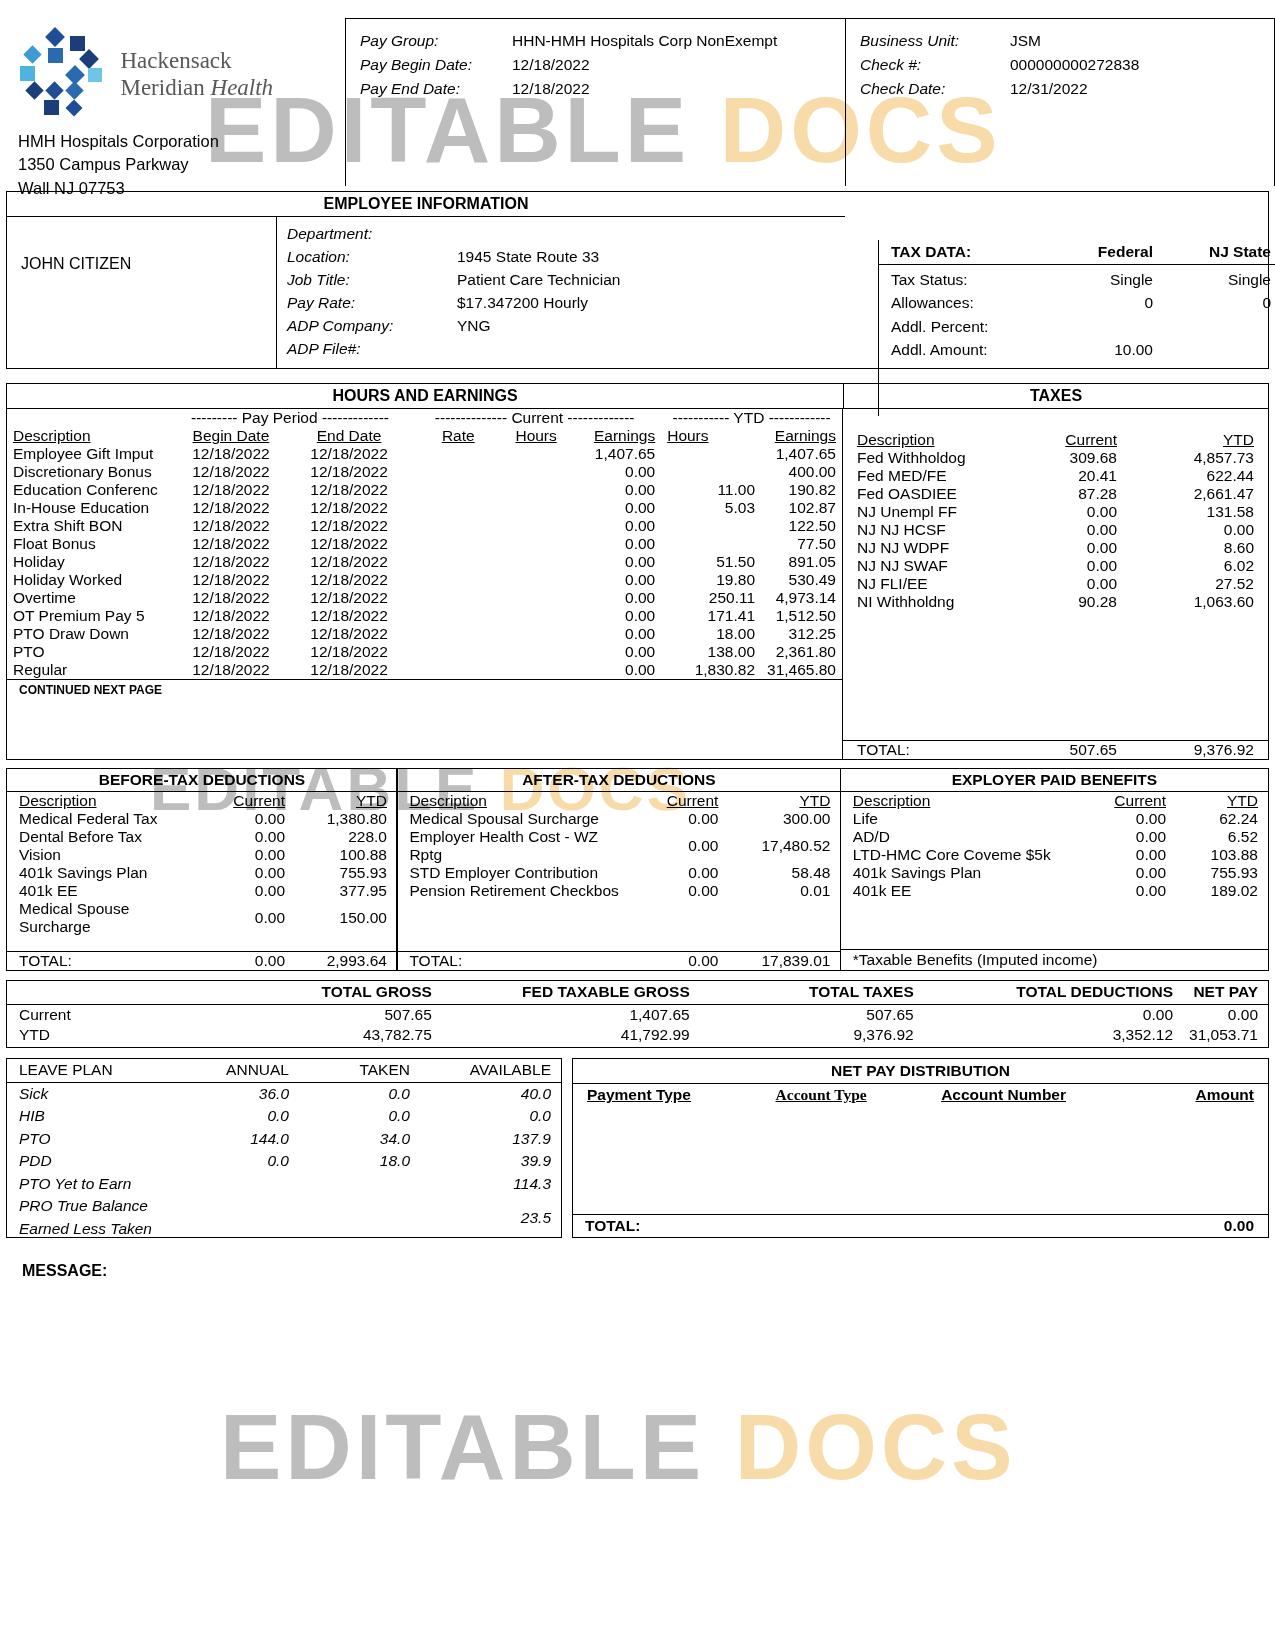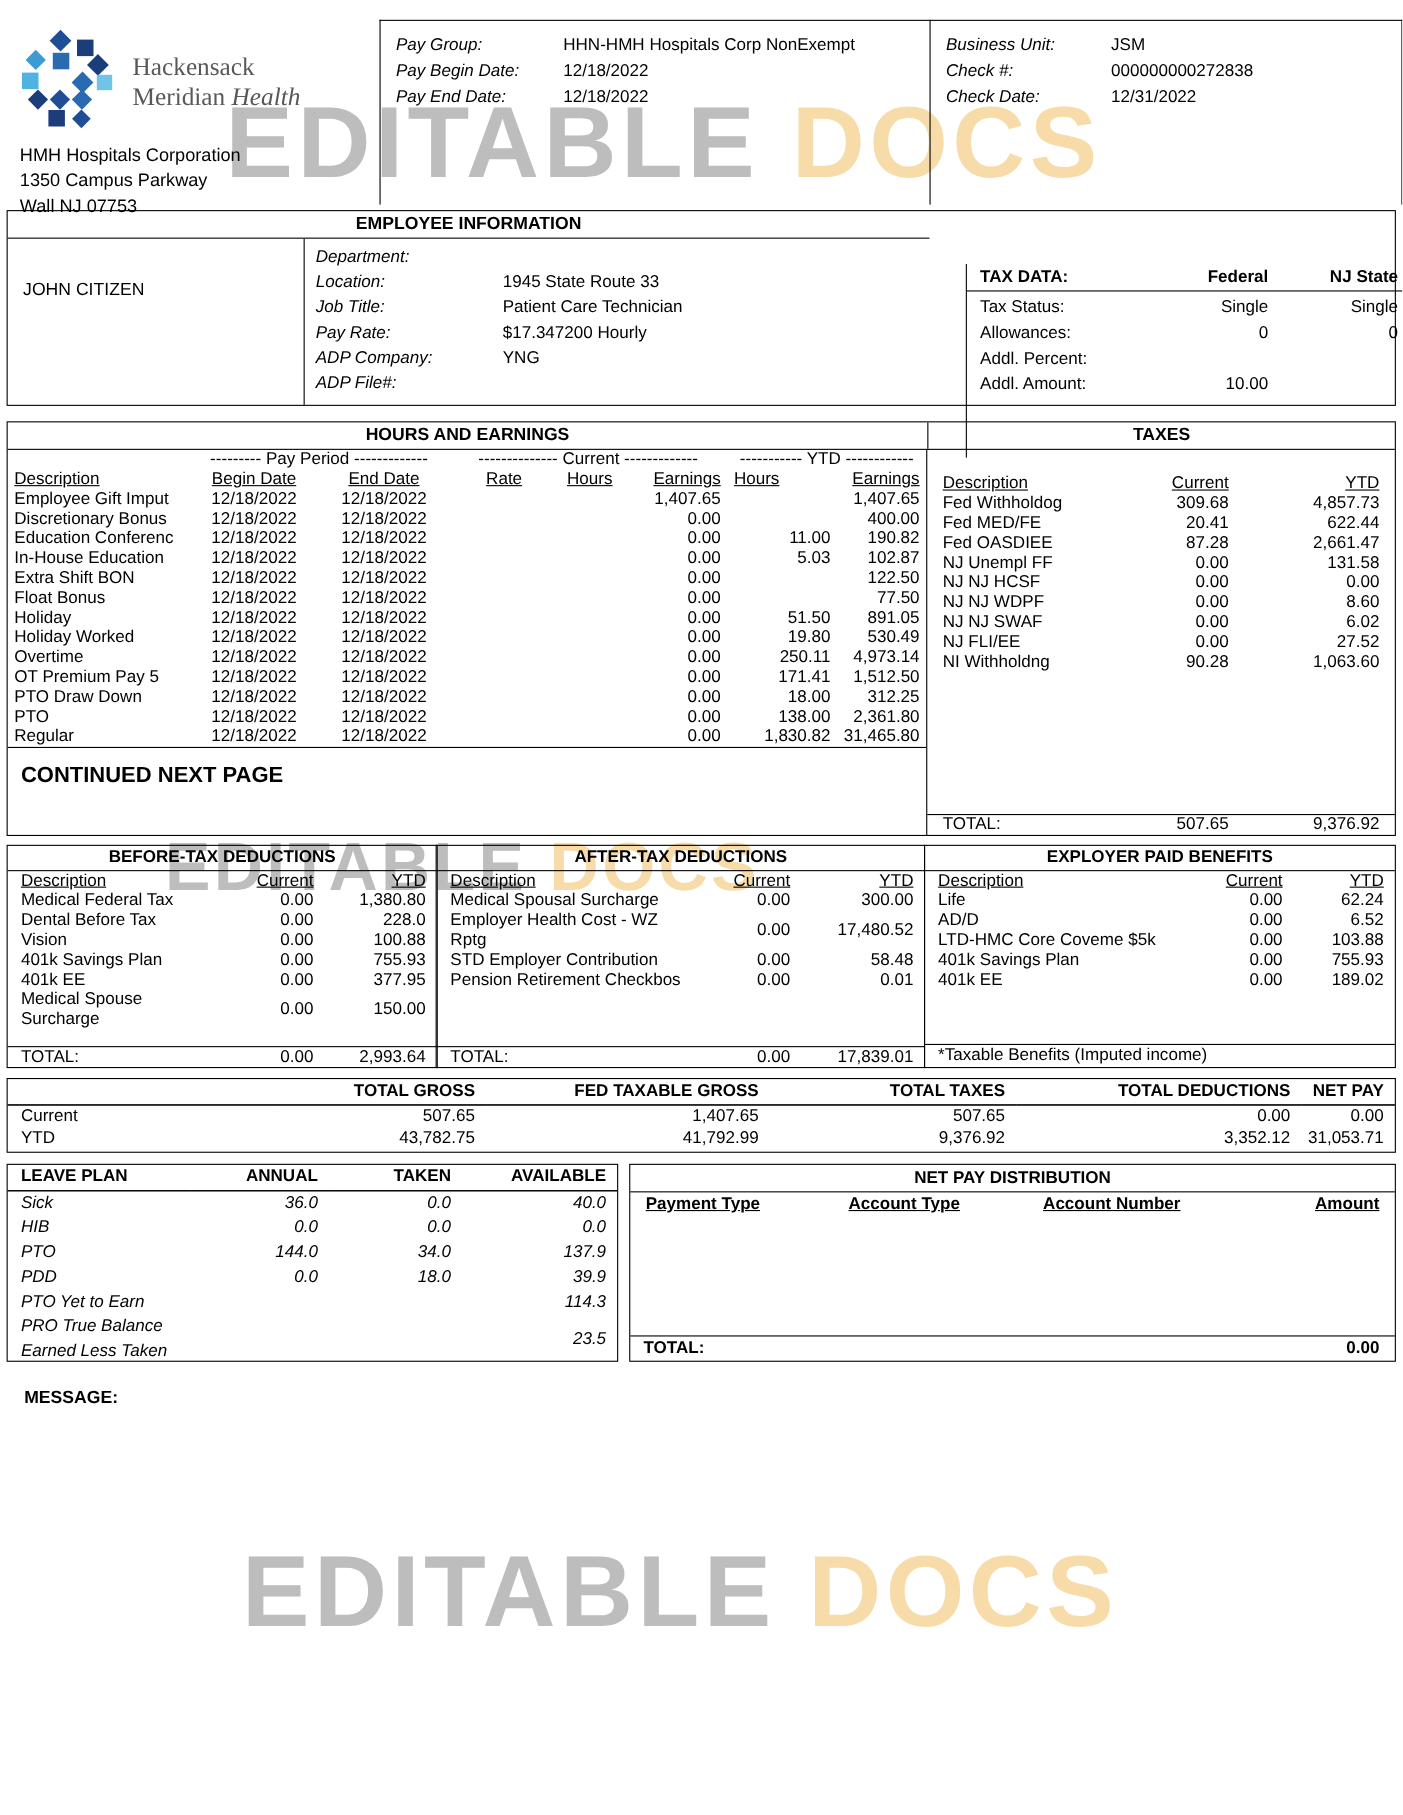--- a/index.html
+++ b/index.html
@@ -127,22 +127,22 @@
   .he-left { width: 836px; border-right: 1.6px solid #000; box-sizing: border-box;}
   .he-right { flex: 1; }
 
   table.grid { border-collapse: collapse; width: 100%; font-size: 15.5px; }
   table.grid td, table.grid th { padding: 0 6px; font-weight: 400; }
   .grp-row td { font-size: 15.5px; padding-top: 4px; white-space: nowrap;}
   .hdr-row td { font-weight: 700; text-decoration: underline; padding-bottom: 2px;}
 
   .cont-next {
     border-top: 1.6px solid #000;
-    font-weight: 700; font-size: 20px;
-    padding: 14px 0 3px 12px;
+    font-weight: 700; font-size: 12px;
+    padding: 3px 0 3px 12px;
     box-sizing: border-box;
   }
   .tax-total-row {
     border-top: 1.6px solid #000;
     font-weight: 700; font-size: 16px;
   }
 
   
   .ded {
     position: absolute; left: 6px; top: 768px;
@@ -165,21 +165,21 @@
   .summary table { border-collapse: collapse; width: 100%; font-size: 15.5px; }
   .summary th { font-weight: 700; text-align: right; padding: 2px 10px 3px 6px; border-bottom: 1.6px solid #000;}
   .summary td { text-align: right; padding: 1px 10px 1px 6px; }
 
   
   .leave {
     position: absolute; left: 6px; top: 1058px;
     width: 556px; height: 180px;
   }
   .leave table { border-collapse: collapse; width: 100%; font-size: 15.5px; }
-  .leave th { font-weight: 700; text-align: right; padding: 2px 10px 3px 6px; border-bottom: 1.6px solid #000; margin-top: 21px; }
+  .leave th { font-weight: 400; text-align: right; padding: 2px 10px 3px 6px; border-bottom: 1.6px solid #000; margin-top: 21px; }
   .leave th.lt { text-align: left; padding-left: 12px; }
   .leave td { text-align: right; padding: 0 10px 0 6px; line-height: 1.45; font-style: italic;}
   .leave td.lt { text-align: left; padding-left: 12px; }
 
   
   .npd {
     position: absolute; left: 572px; top: 1058px;
     width: 697px; height: 180px;
   }
   .npd-title { text-align: center; font-weight: 700; font-size: 15.5px; height: 24px; line-height: 24px; border-bottom: 1.6px solid #000;}
@@ -771,21 +771,21 @@
           </tbody>
       </table>
     </div>
 
     <div class="npd box" style="position:absolute;">
       <div class="npd-title">NET PAY DISTRIBUTION</div>
       <table>
         <tbody>
             <tr>
           <th style="padding-left:14px;text-align:left;">Payment Type</th>
-          <th style="text-align:left;">Account Type</th>
+          <th style="text-align:left;font-family:Liberation Serif, serif;">Account Type</th>
           <th style="text-align:left;">Account Number</th>
           <th style="text-align:right;padding-right:14px;">Amount</th>
         </tr>
         </tbody>
           <tbody id="npd-rows"></tbody>
       </table>
       <div class="npd-total">
         <span>TOTAL:</span>
         <span>0.00</span>
       </div>

